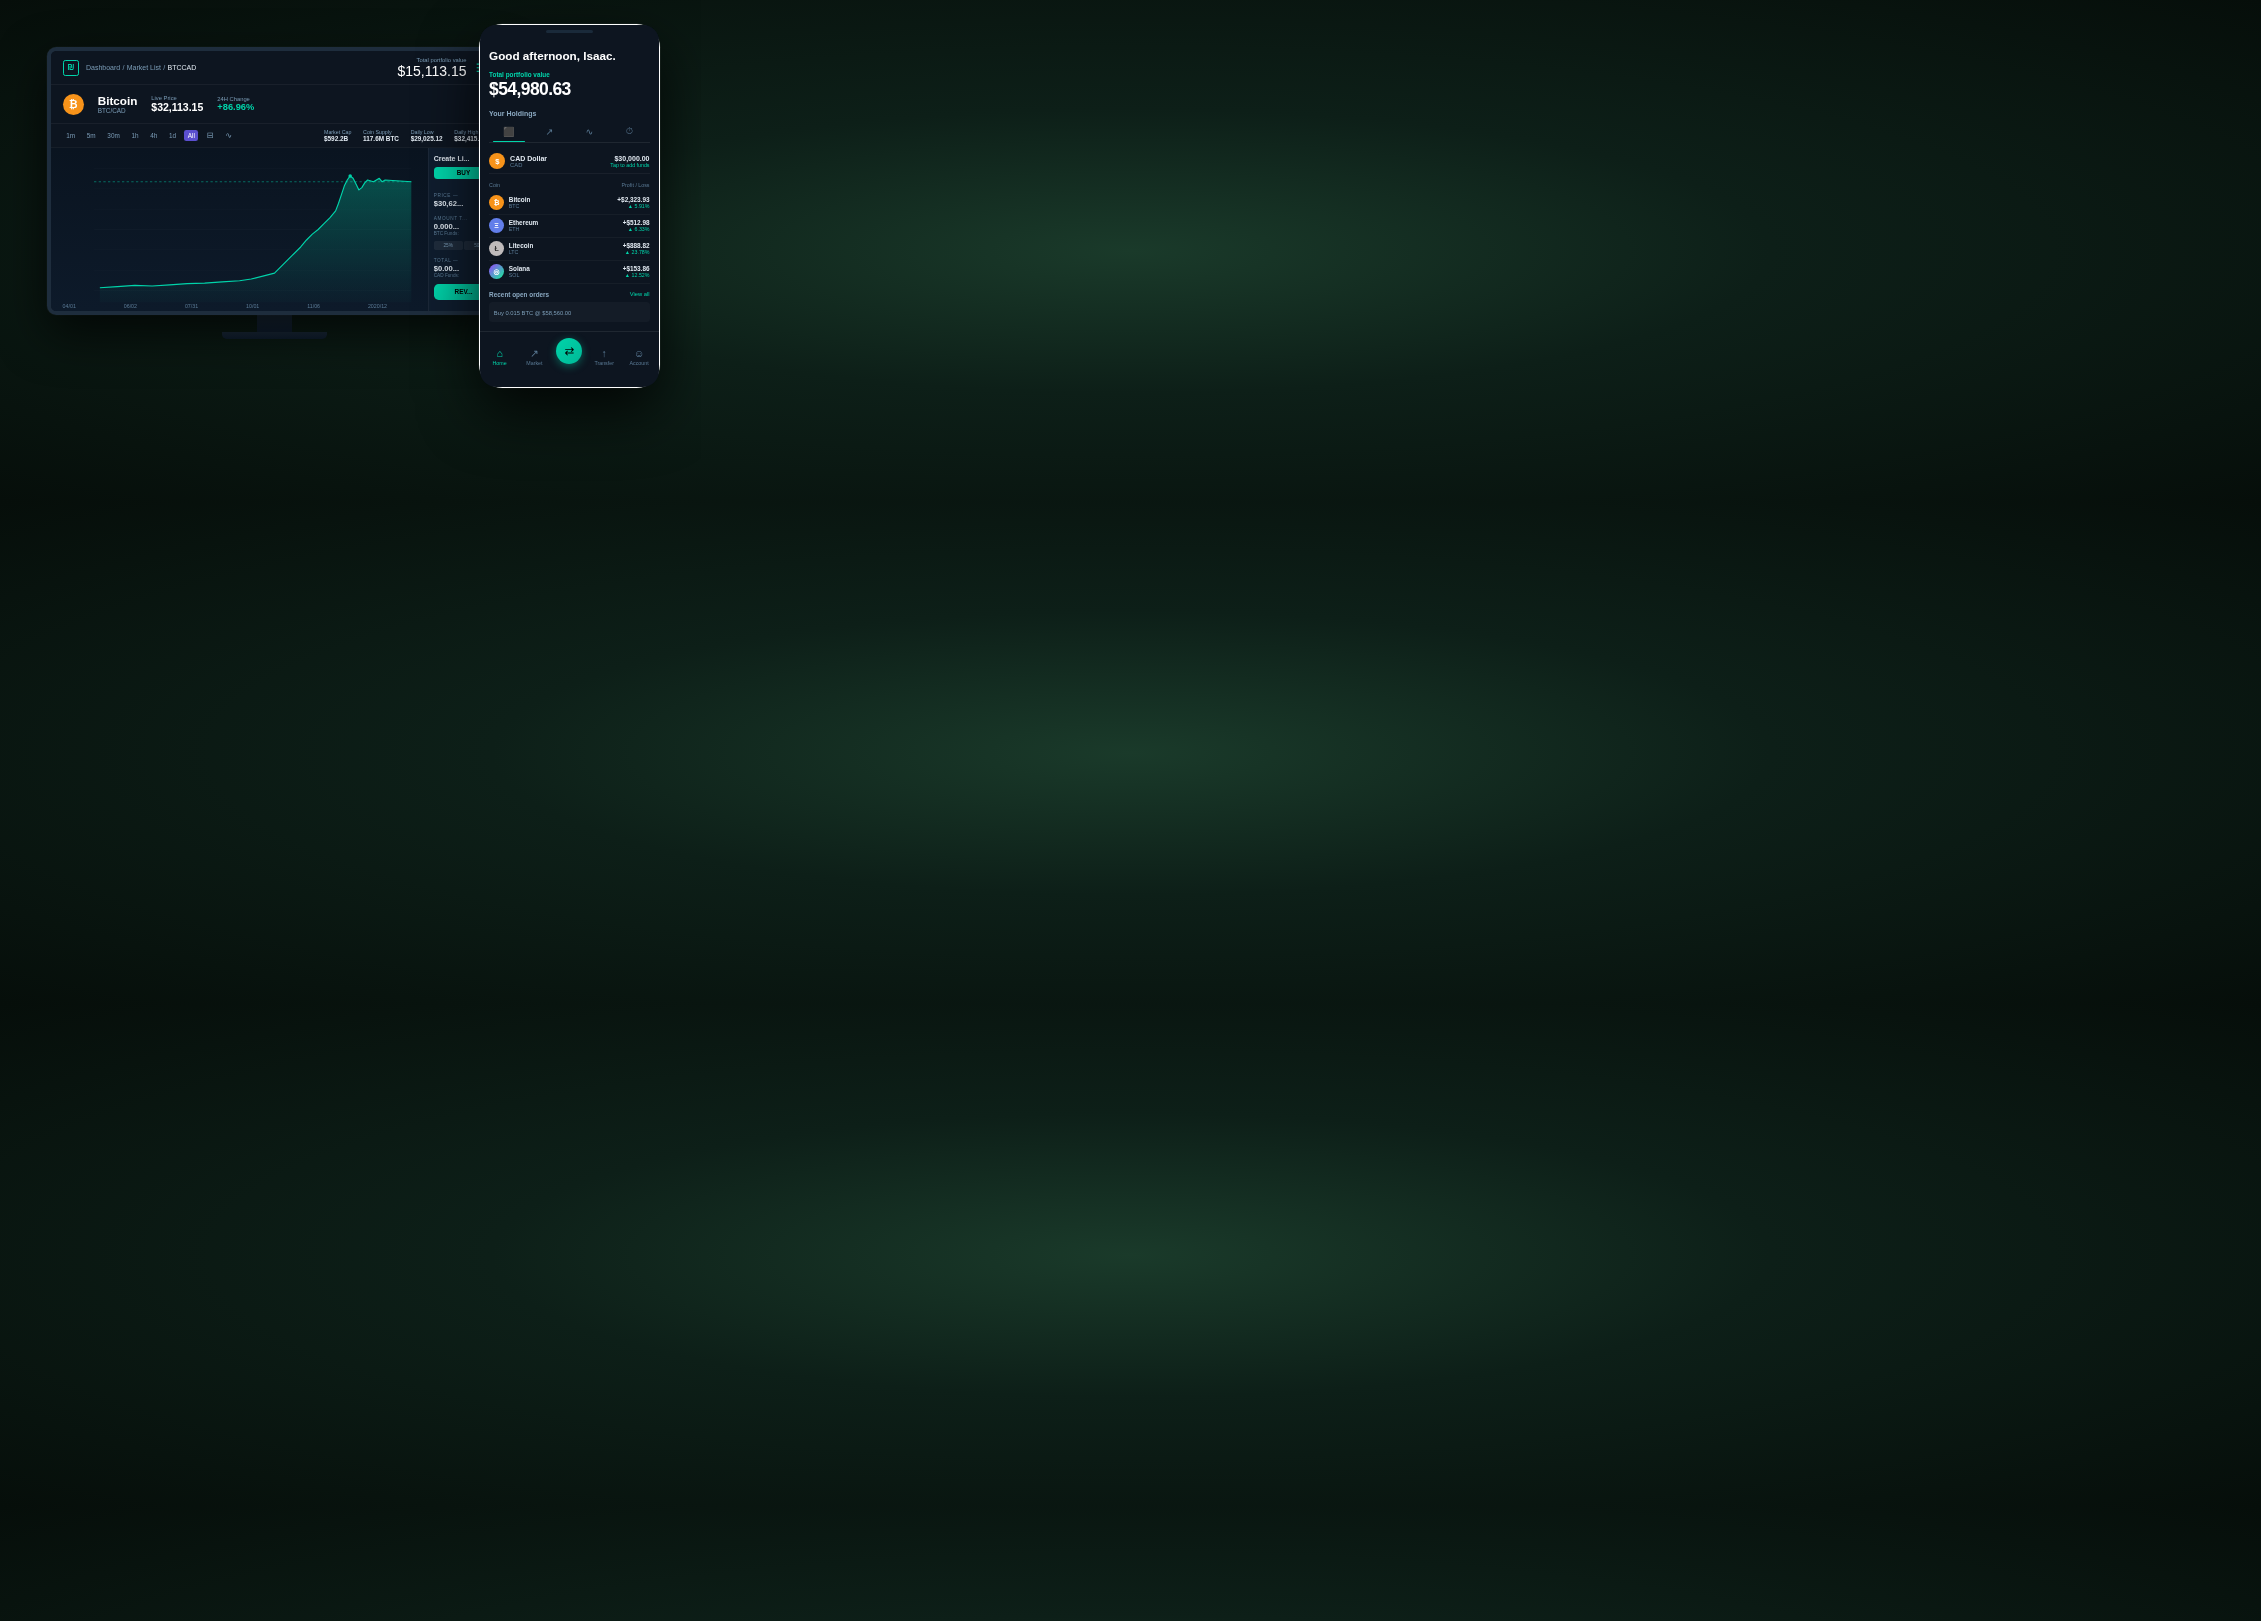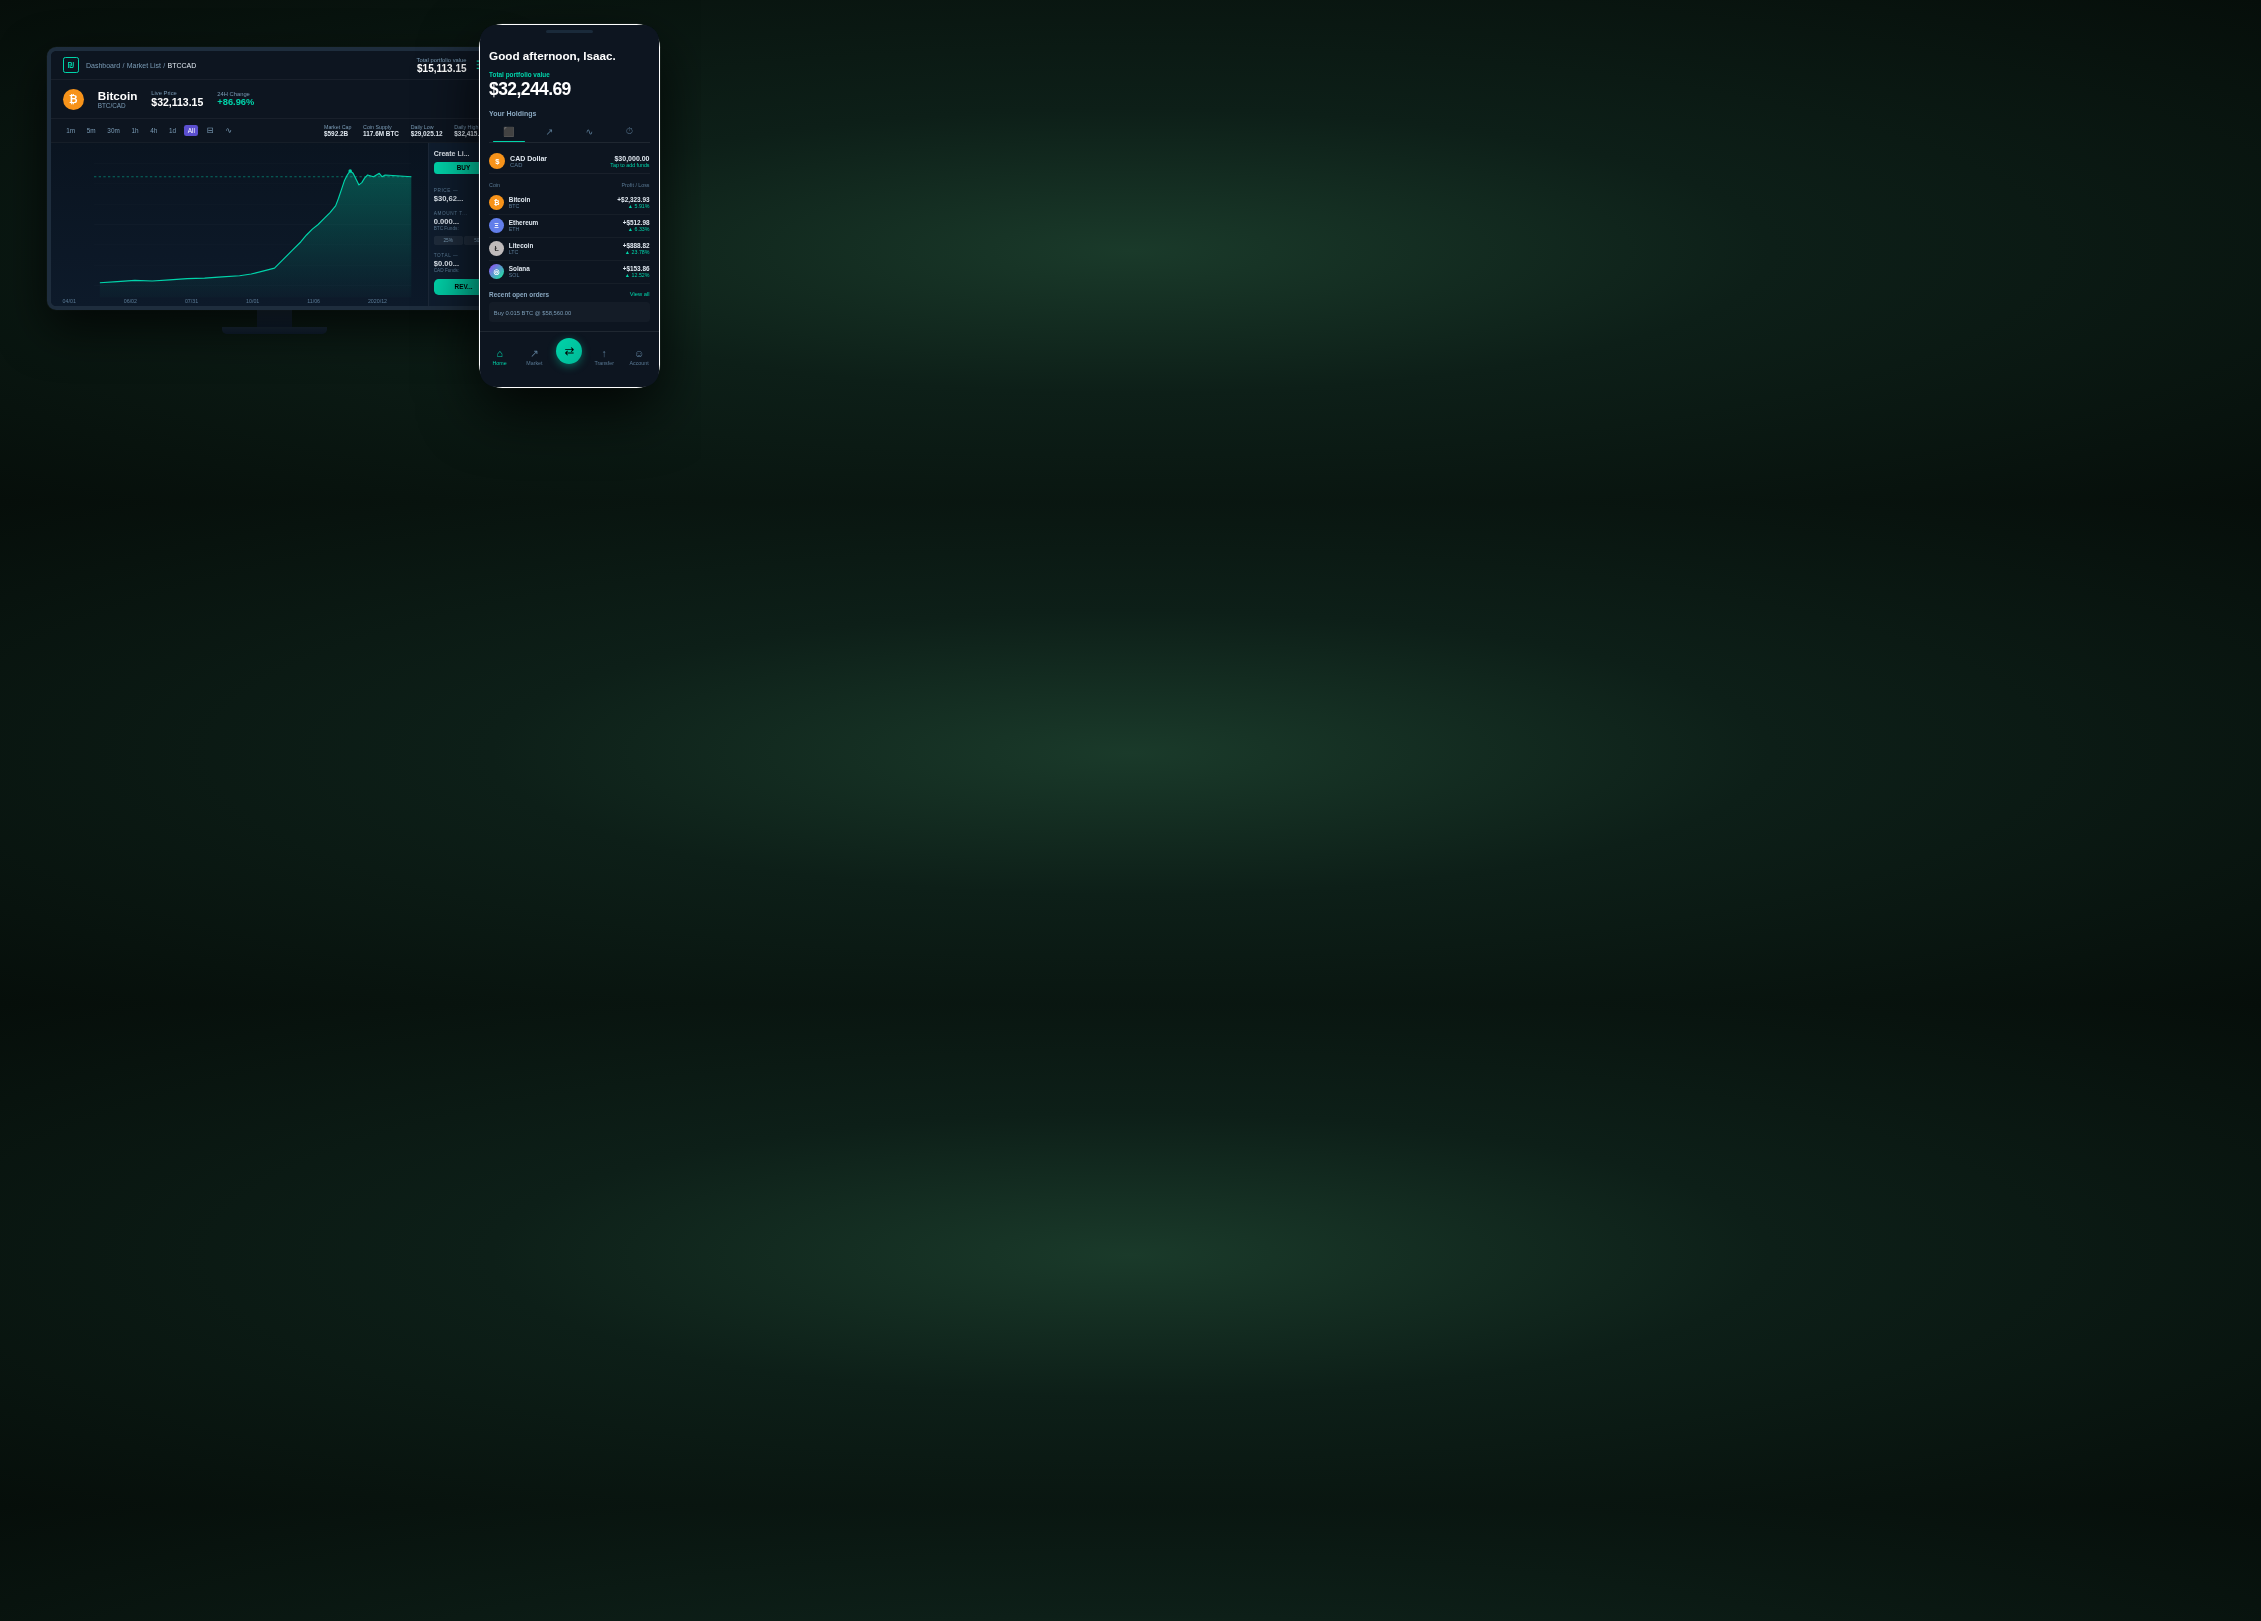--- a/index.html
+++ b/index.html
@@ -101,22 +101,22 @@
       text-align: right;
     }
 
     .portfolio-label-sm {
       color: #7a9bb5;
       font-size: 5.8px;
     }
 
     .portfolio-value-sm {
       color: #ffffff;
-      font-size: 10px;
-      font-weight: 700;
+      font-size: 14px;
+      font-weight: 400;
     }
 
     .hamburger-icon {
       color: #00d4aa;
       font-size: 11.7px;
       cursor: pointer;
     }
 
     
     .coin-header {
@@ -766,21 +766,21 @@
         <div class="phone-notch">
           <div class="notch-bar"></div>
         </div>
 
         <div class="phone-content">
 
           <div class="greeting">Good afternoon, Isaac.</div>
 
           <div class="portfolio-section">
             <div class="portfolio-label">Total portfolio value</div>
-            <div class="portfolio-value-large">$32,244.69</div>
+            <div class="portfolio-value-large">$54,980.63</div>
           </div>
 
           <div class="holdings-title">Your Holdings</div>
 
           <div class="holdings-tabs">
             <div class="h-tab active">
               <span class="h-tab-icon">⬛</span>
             </div>
             <div class="h-tab">
               <span class="h-tab-icon">↗</span>

